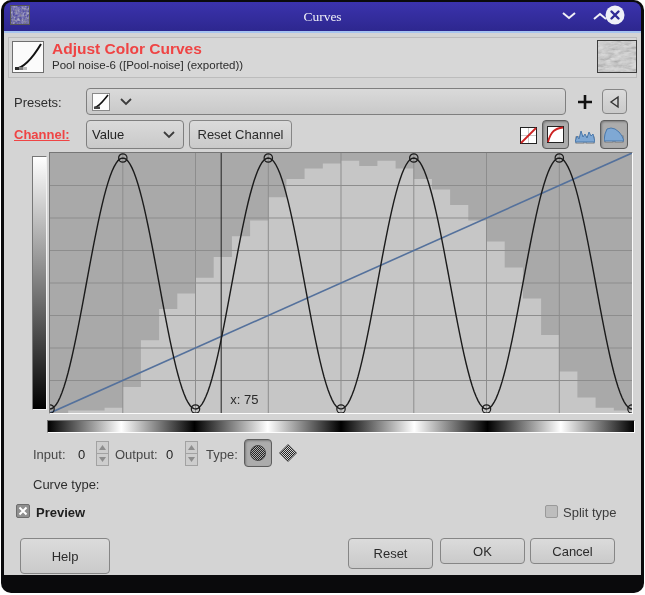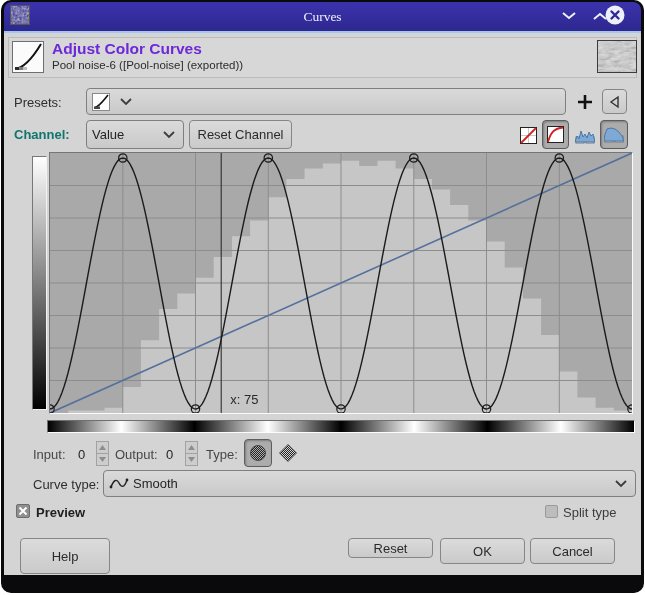--- a/index.html
+++ b/index.html
@@ -18,26 +18,26 @@
   .win-icon{position:absolute;left:10px;top:5px;width:20px;height:20px;border:1px solid #555;overflow:hidden;}
   .tb-title{position:absolute;left:0;top:0;width:100%;height:29px;line-height:29px;
             text-align:center;color:#f2f2f8;font-size:13.5px;font-weight:500;}
   .tb-btn{position:absolute;top:7px;width:24px;height:18px;display:flex;align-items:center;justify-content:center;cursor:pointer;}
   .tb-close{position:absolute;top:4px;width:22px;height:22px;display:flex;align-items:center;justify-content:center;cursor:pointer;}
 
   .header-box{position:absolute;left:8px;top:37px;width:629px;height:41px;
               border:1px solid #bcbcbc;background:#d7d7d7;}
   .tool-icon{position:absolute;left:12px;top:41px;width:32px;height:32px;background:#fbfbfb;
              border:1px solid #6f6f6f;}
-  .hdr-title{position:absolute;left:52px;top:40px;font-size:15.5px;font-weight:bold;color:#6d28d9;}
+  .hdr-title{position:absolute;left:52px;top:40px;font-size:15.5px;font-weight:bold;color:#ef4444;}
   .hdr-sub{position:absolute;left:52px;top:59px;font-size:11.5px;color:#2c2c2c;}
   .thumb{position:absolute;left:597px;top:40px;width:40px;height:33px;border:1px solid #3c3c3c;overflow:hidden;}
 
   .lbl{position:absolute;font-size:13px;color:#2e2e2e;white-space:nowrap;}
-  .lbl.bold{font-weight:bold;color:#0f766e;}
+  .lbl.bold{font-weight:bold;color:#ef4444;text-decoration:underline;}
   .lbl.dim{color:#474747;}
 
   .combo{position:absolute;background:linear-gradient(#dadada,#c9c9c9);
          border:1px solid #7f7f7f;border-radius:4px;display:flex;align-items:center;
          padding:0 8px 0 5px;font-size:13px;color:#242424;cursor:pointer;}
   .combo .cv{flex:1;overflow:hidden;white-space:nowrap;}
   .combo .chev{flex:none;margin-left:6px;display:flex;align-items:center;}
   .mini-ic{flex:none;margin-right:4px;display:flex;align-items:center;}
 
   .btn{position:absolute;background:linear-gradient(#dbdbdb,#cacaca);border:1px solid #868686;
@@ -275,42 +275,27 @@
       <circle cx="9" cy="9" r="7.5" fill="url(#dth)" stroke="#333" stroke-width="0.8"></circle>
     </svg>
   </span>
   <span class="flat-btn" style="left:277px;top:442px;width:22px;height:22px;">
     <svg width="20" height="20">
       <polygon points="10,1.5 18.5,10 10,18.5 1.5,10" fill="url(#dth)" stroke="#333" stroke-width="0.8"></polygon>
     </svg>
   </span>
 
   <div class="lbl" style="left:33px;top:477px;">Curve type:</div>
-  <div class="combo" style="left:103px;top:470px;width:533px;height:27px;">
-    <span class="mini-ic">
-      <svg width="20" height="15">
-        <path d="M2,11 C5,3 8,3 10,7 S15,13 18,4" fill="none" stroke="#222" stroke-width="1.4"></path>
-        <circle cx="2" cy="11" r="1.4" fill="#222"></circle>
-          <circle cx="18" cy="4" r="1.4" fill="#222"></circle>
-      </svg>
-    </span>
-    <span class="cv">Smooth</span>
-    <span class="chev">
-      <svg width="12" height="8">
-          <polyline points="1,1 6,6 11,1" fill="none" stroke="#3c3c3c" stroke-width="1.8"></polyline>
-        </svg>
-    </span>
-  </div>
 
   <span class="checkbox cb-on" style="left:16px;top:504px;width:14px;height:14px;">
     <svg width="10" height="10">
         <path d="M1.5,1.5 L8.5,8.5 M8.5,1.5 L1.5,8.5" stroke="#fff" stroke-width="2"></path>
       </svg>
   </span>
   <div class="lbl clickable-lbl" style="left:36px;top:505px;font-weight:600;color:#202020;">Preview</div>
   <span class="checkbox cb-off" style="left:545px;top:505px;width:13px;height:13px;"></span>
   <div class="lbl clickable-lbl" style="left:563px;top:505px;color:#3c3c3c;">Split type</div>
 
   <button class="btn" style="left:20px;top:538px;width:90px;height:36px;">Help</button>
-  <button class="btn" style="left:348px;top:538px;width:85px;height:20px;">Reset</button>
+  <button class="btn" style="left:348px;top:538px;width:85px;height:31px;">Reset</button>
   <button class="btn" style="left:530px;top:538px;width:85px;height:26px;">Cancel</button>
   <button class="btn" style="left:440px;top:538px;width:85px;height:26px;">OK</button>
 </div>
 
 </body></html>

